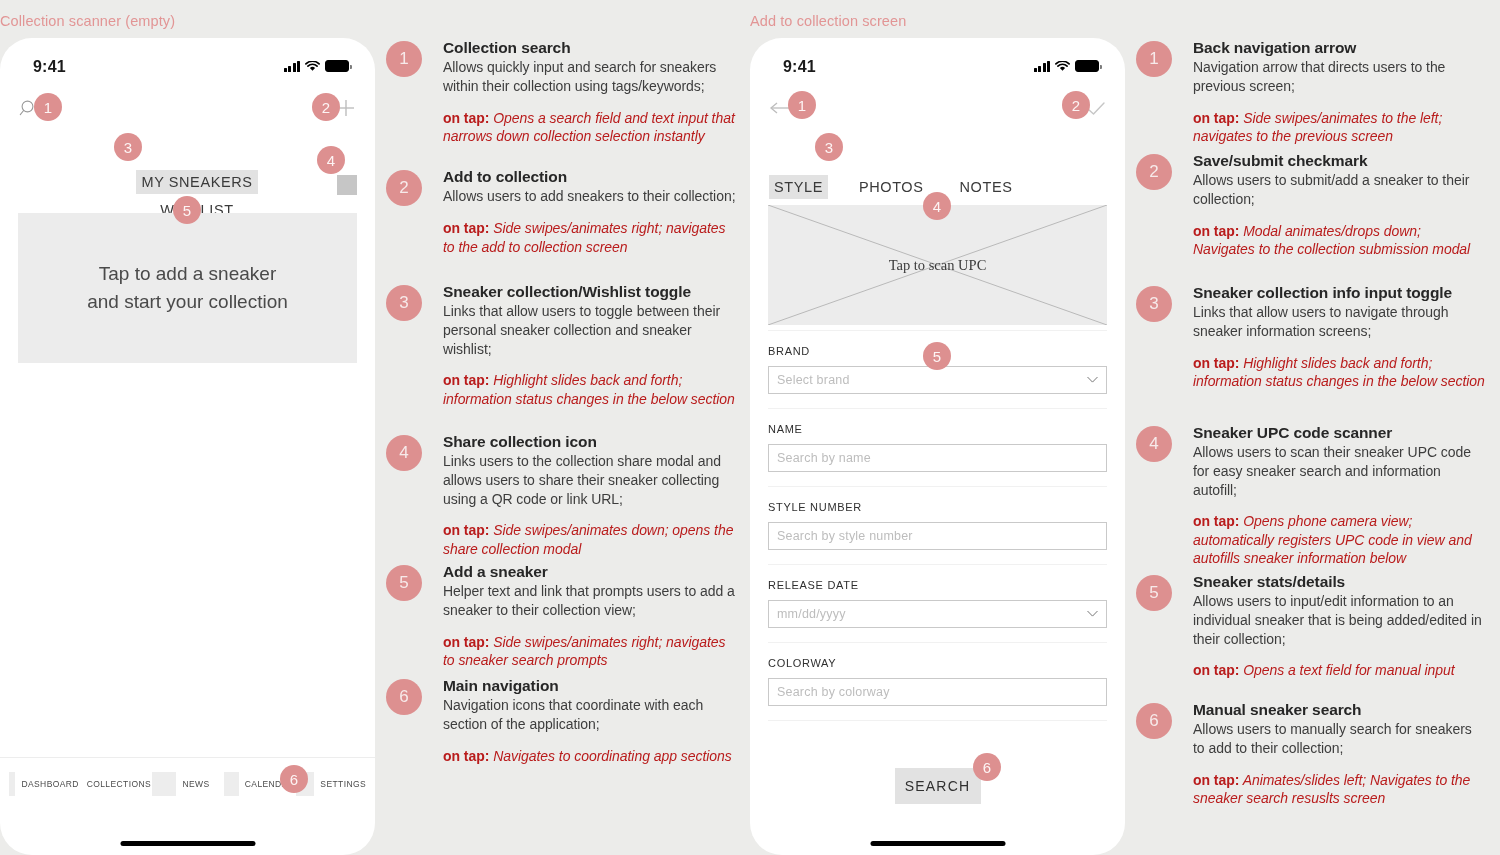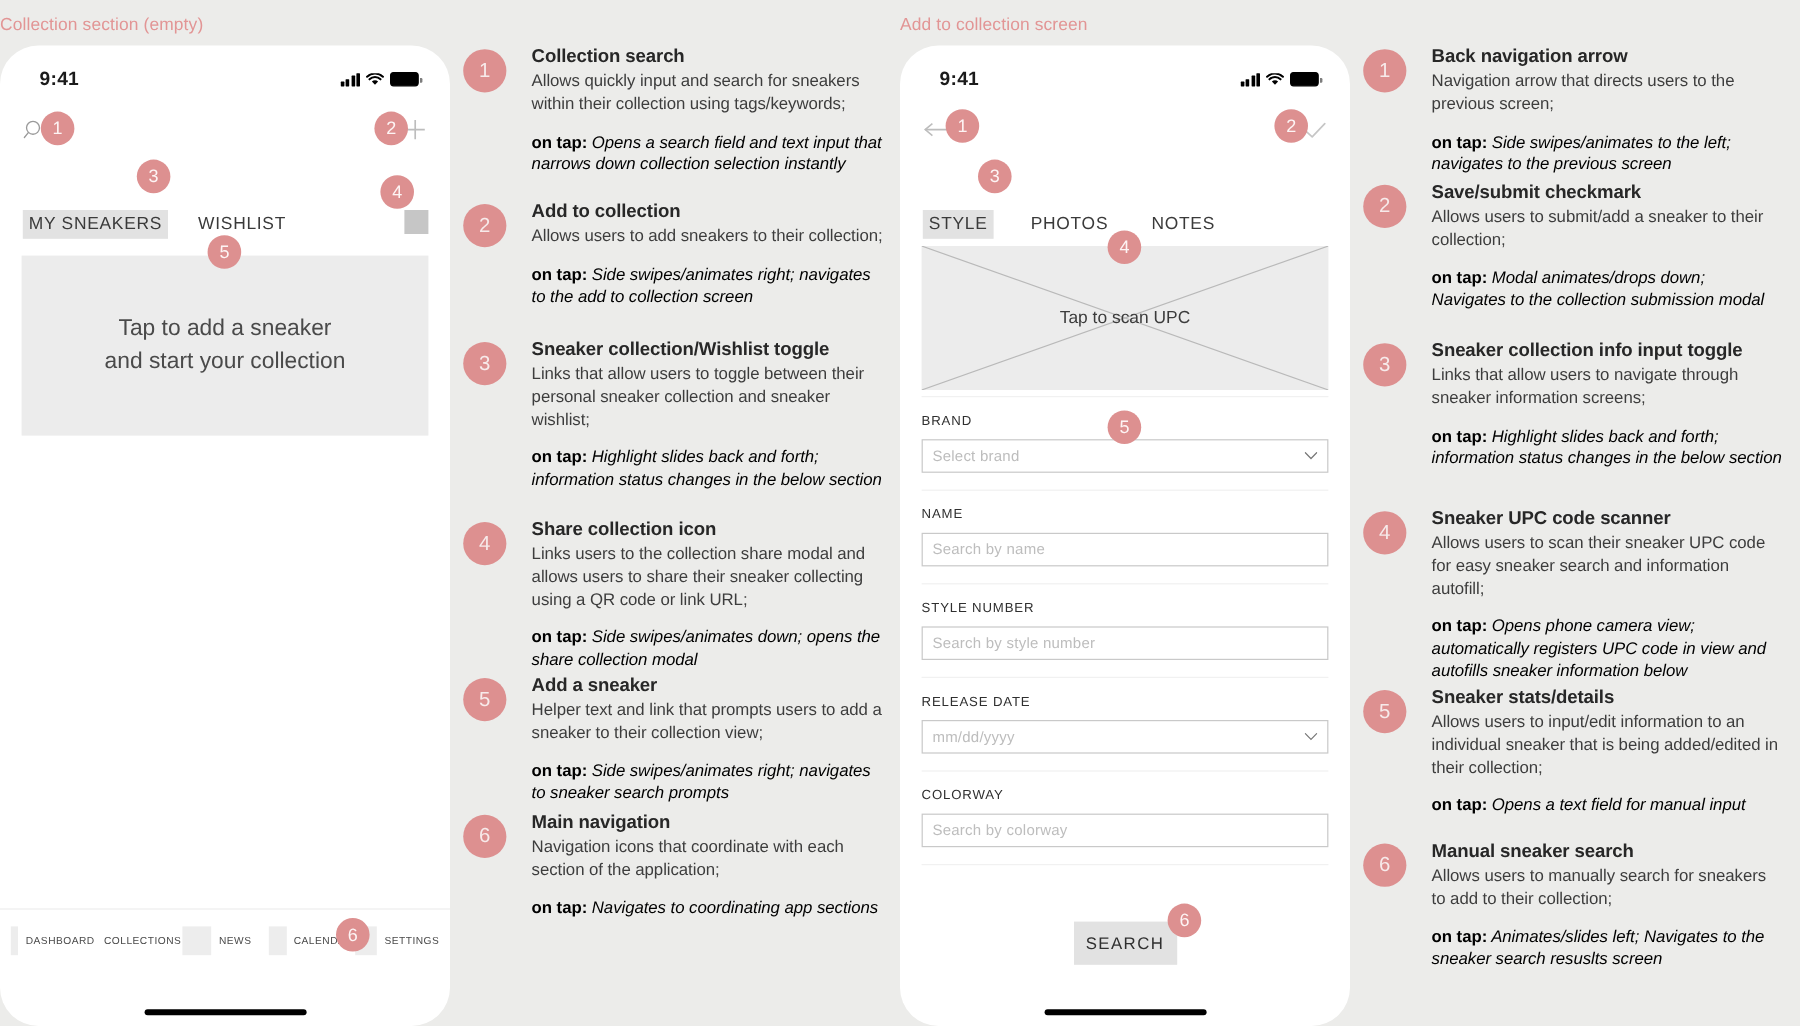--- a/index.html
+++ b/index.html
@@ -74,21 +74,21 @@
   
   .tabs {
     position: absolute; left: 0; right: 0; top: 132px; height: 33px;
     display: flex; align-items: center;
   }
   .tab {
     font-size: 14.5px; letter-spacing: .6px; color: #3a3a3a;
     padding: 4px 5px; white-space: nowrap;
   }
   .tab.active { background: #e2e2e2; }
-  .tabs.left-tabs  { padding-left: 19px; gap: 20px; }
+  .tabs.left-tabs  { padding-left: 19px; gap: 4px; flex-direction: column; }
   .tabs.right-tabs { padding-left: 19px; gap: 26px; }
   .share-square {
     position: absolute; right: 18px; top: 5px;
     width: 20px; height: 20px; background: #c6c6c6;
   }
   .tabs-divider {
     position: absolute; left: 19px; right: 19px; top: 176px;
     height: 1px; background: #ededed;
   }
 
@@ -118,21 +118,21 @@
     width: 135px; height: 5px; border-radius: 3px; background: #000;
   }
 
   
   .upc-box {
     position: absolute; left: 18px; right: 18px; top: 167px; height: 120px;
     background: #ececec;
     display: flex; align-items: center; justify-content: center;
   }
   .upc-box .xline { position: absolute; inset: 0; }
-  .upc-box span { font-size: 14.5px; color: #3c3c3c; position: relative; z-index: 2; }
+  .upc-box span { font-size: 14.5px; color: #3c3c3c; position: relative; z-index: 2; font-family: Liberation Serif, serif; }
   .form-wrap { position: absolute; left: 18px; right: 18px; top: 292px; }
   .form-sep { height: 1px; background: #f1f1f1; margin: 0; }
   .field { padding: 14px 0 0 0; }
   .field-label {
     font-size: 11px; letter-spacing: .7px; color: #2f2f2f; margin-bottom: 9px;
   }
   .field-input {
     position: relative;
     height: 28px; border: 1px solid #c9c9c9; background: #fff;
     display: flex; align-items: center; padding: 0 8px;
@@ -173,31 +173,31 @@
   }
   .ann-body { margin-left: 57px; padding-right: 14px; }
   .ann-title {
     font-size: 15.5px; font-weight: bold; color: #272727;
     letter-spacing: -.1px; line-height: 1.25; margin-bottom: 1px;
   }
   .ann-desc {
     font-size: 14px; color: #3d3d3d; line-height: 1.33; letter-spacing: -.05px;
   }
   .ann-tap {
-    font-size: 14px; color: #000000; line-height: 1.33;
+    font-size: 14px; color: #b91c1c; line-height: 1.33;
     margin-top: 13px; font-style: italic; letter-spacing: -.05px;
   }
   .ann-tap b { font-style: normal; font-weight: bold; }
 </style>
 </head>
 <body>
 
 <div class="canvas">
 
-  <div class="screen-label" id="label-left">Collection section (empty)</div>
+  <div class="screen-label" id="label-left">Collection scanner (empty)</div>
   <div class="screen-label" id="label-right">Add to collection screen</div>
 
   <div class="phone" id="phone-left">
 
     <div class="statusbar">
       <div class="status-time">9:41</div>
       <div class="status-icons">
         <div class="sig">
             <i></i>
             <i></i>

